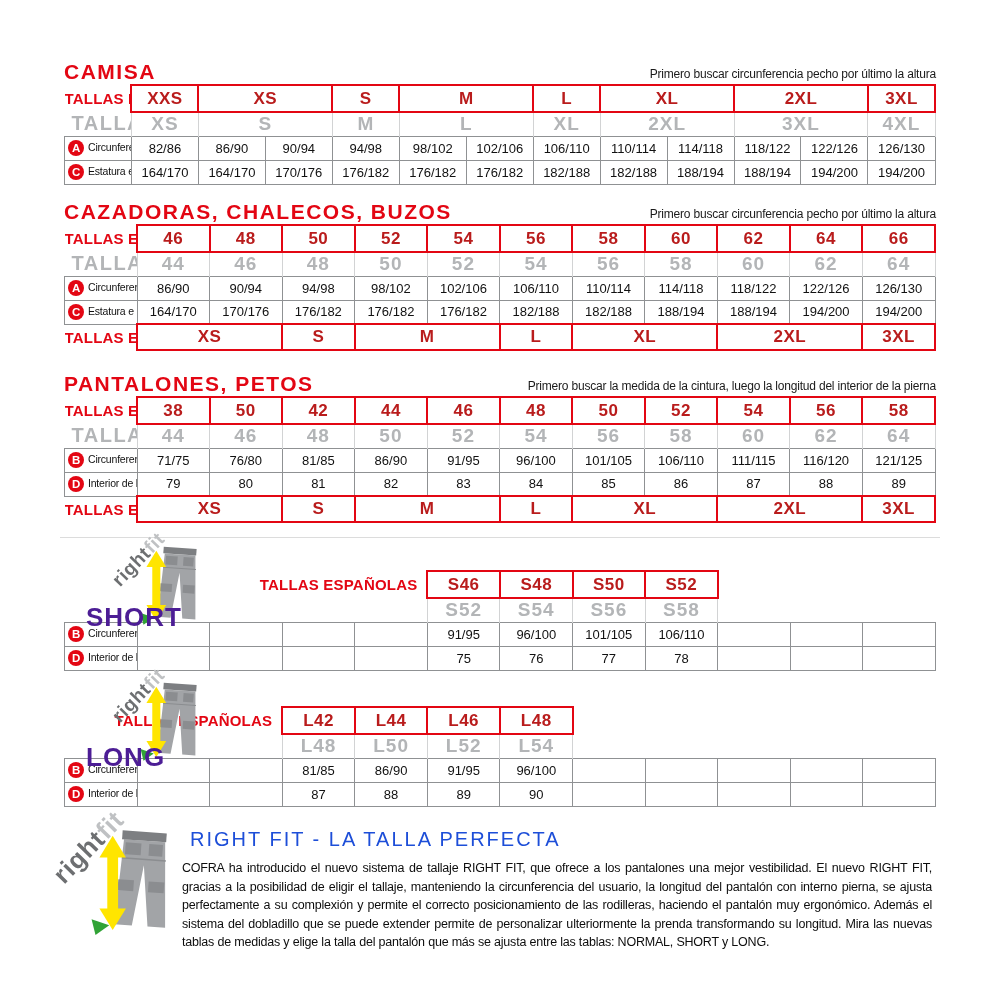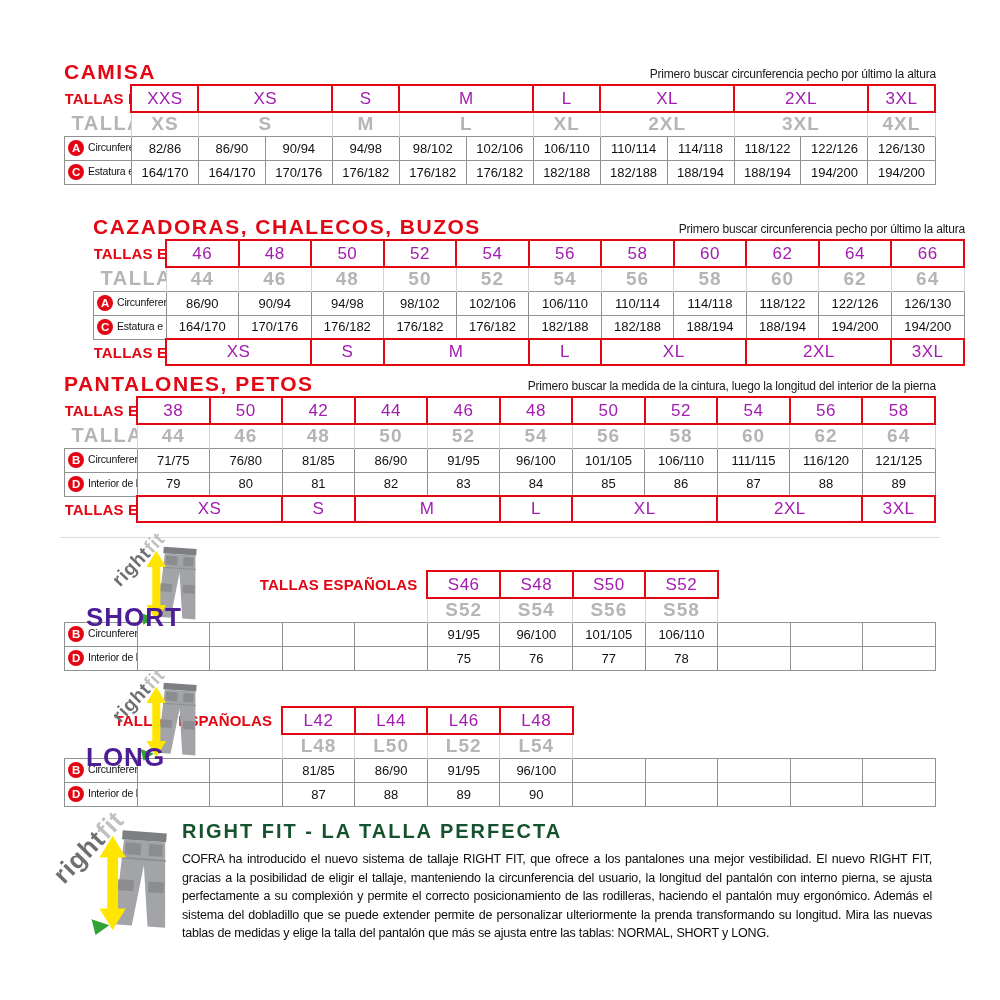--- a/index.html
+++ b/index.html
@@ -1,35 +1,35 @@
 <!DOCTYPE html>
 <html><head>
 <meta charset="utf-8">
 <style>
   html,body{margin:0;padding:0;background:#fff;}
   body{width:1000px;height:1000px;font-family:"Liberation Sans",sans-serif;color:#111;}
   .page{position:relative;width:1000px;height:1000px;overflow:hidden;background:#fff;}
   .sec{position:absolute;left:64px;width:872px;}
   #sec-camisa{top:54px;}
-  #sec-cazadoras{top:209px;margin-left:29px;}
+  #sec-cazadoras{top:194px;}
   #sec-pantalones{top:366px;}
   #sec-short{top:546px;}
   #sec-long{top:680px;}
   #sec-rightfit{top:820px;}
   .divider{position:absolute;left:60px;top:537px;width:880px;height:1px;background:#dcdcdc;}
 
   .sec-head{display:flex;justify-content:space-between;align-items:flex-end;height:28px;margin-bottom:2px;gap:36px;}
   .title{margin:0;color:#e30613;font-size:21px;font-weight:700;letter-spacing:1.5px;line-height:1;}
   .note{font-size:12px;color:#1a1a1a;margin-bottom:1px;letter-spacing:-0.2px;}
 
   table.size-table{border-collapse:collapse;table-layout:fixed;width:872px;}
   td{padding:0;vertical-align:middle;text-align:center;white-space:nowrap;overflow:hidden;}
   tr.tr-h{height:27px;} tr.tr-eu{height:24px;} tr.tr-d{height:24px;} tr.tr-f{height:26px;}
   .h-lbl{text-align:right;padding-right:9px;color:#e30613;font-weight:700;font-size:15px;letter-spacing:0.2px;}
-  .h-cell{border:2.5px solid #e30613;color:#a21caf;font-weight:400;font-size:17px;letter-spacing:0.5px;}
+  .h-cell{border:2.5px solid #e30613;color:#b91c1c;font-weight:700;font-size:17px;letter-spacing:0.5px;}
   .eu-lbl{text-align:left;padding-left:7px;color:#b3b5b7;font-weight:700;font-size:20px;letter-spacing:1.5px;}
   .eu-cell{color:#b3b5b7;font-weight:700;font-size:19px;letter-spacing:1px;border-left:1px solid #d2d3d4;border-right:1px solid #d2d3d4;}
   .d-lbl{border:1px solid #8f9193;text-align:left;font-size:10.5px;letter-spacing:-0.2px;padding-left:2px;}
   .d-cell{border:1px solid #8f9193;font-size:13px;}
   .sp{border:none;}
   .badge{display:inline-block;width:16px;height:16px;border-radius:50%;background:#e30613;color:#fff;font-weight:700;font-size:11.5px;line-height:16px;text-align:center;margin:0 4px 0 1px;vertical-align:middle;}
 
   .offset-table{margin-top:24px;}
   #sec-long .offset-table{margin-top:26px;}
   .len-title{position:absolute;margin:12px;left:10px;font-size:26px;font-weight:700;letter-spacing:1px;color:#4c1d95;}
@@ -38,21 +38,21 @@
   .rf-slot{position:absolute;}
   #sec-short .rf-slot{left:56px;top:-4px;}
   #sec-long .rf-slot{left:56px;top:-2px;}
   .rf-slot.mini svg{width:88px;height:82px;}
   #sec-rightfit .rf-slot{left:0;top:4px;}
   .rf-slot.big svg{width:118px;height:110px;}
   svg.rf-logo{overflow:visible;}
   svg.rf-logo text{font-family:"Liberation Sans",sans-serif;font-weight:700;}
 
   .rf-body{margin-left:118px;width:754px;}
-  .rf-title{margin:0;font-size:20px;font-weight:700;letter-spacing:2px;color:#14532d;}
+  .rf-title{margin:8px;font-size:20px;font-weight:400;letter-spacing:2px;color:#1d4ed8;}
   .rf-par{margin:7px 4px 0 0;font-size:12.5px;line-height:18.6px;text-align:justify;letter-spacing:-0.2px;color:#0d0d0d;}
 </style>
 </head>
 <body>
 
 <div class="page">
 
   <section class="sec" id="sec-camisa">
     <div class="sec-head">
       <h2 class="title">CAMISA</h2>

